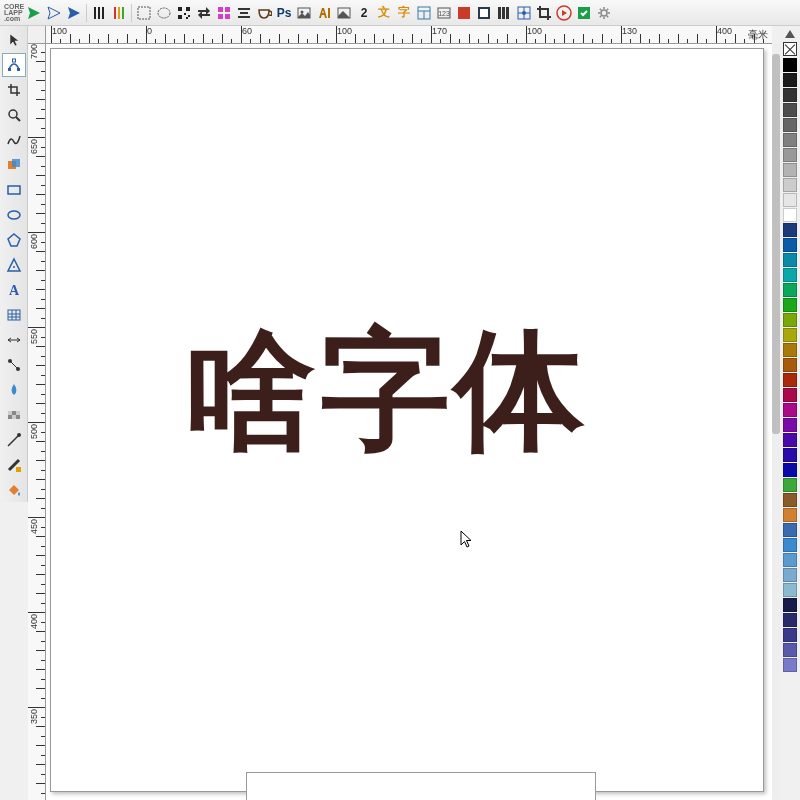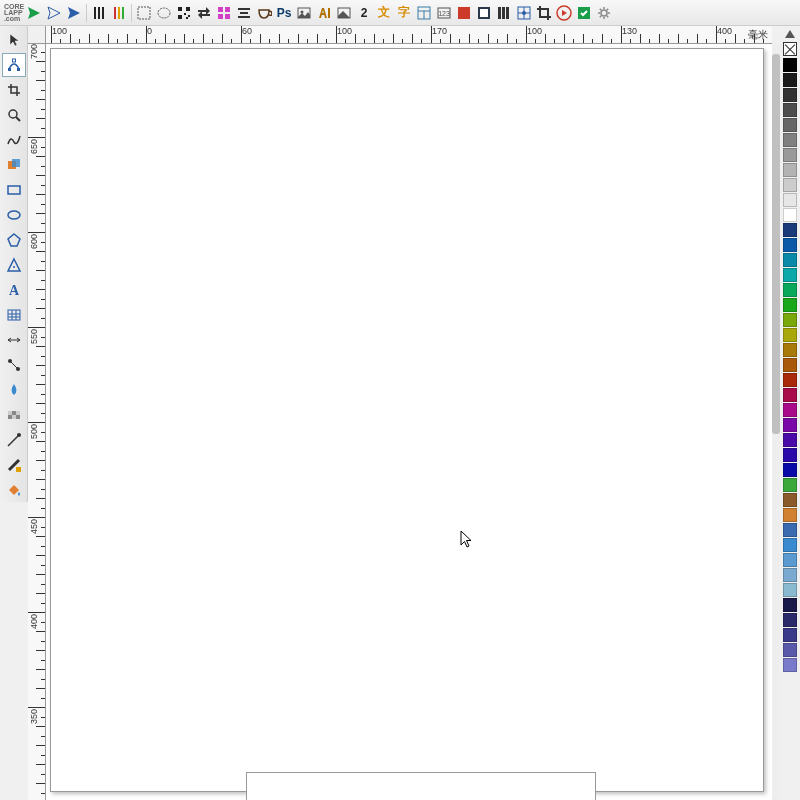--- a/index.html
+++ b/index.html
@@ -529,20 +529,21 @@
     <div class="label" style="top:190px">600</div>
     <div class="label" style="top:285px">550</div>
     <div class="label" style="top:380px">500</div>
     <div class="label" style="top:475px">450</div>
     <div class="label" style="top:570px">400</div>
     <div class="label" style="top:665px">350</div>
   </div>
 
 <div class="canvas-wrap">
   <div class="page-shadow"></div>
+  <div class="canvas-text">啥字体</div>
   <div class="sub-box"></div>
 </div>
 
 <div class="scrollbar-v">
   <div class="thumb"></div>
 </div>
 
 <div class="right-palette" style="position:absolute; top:26px; right:0; bottom:0;">
   <div class="arrow-up"></div>
   <div class="x-swatch"></div>

